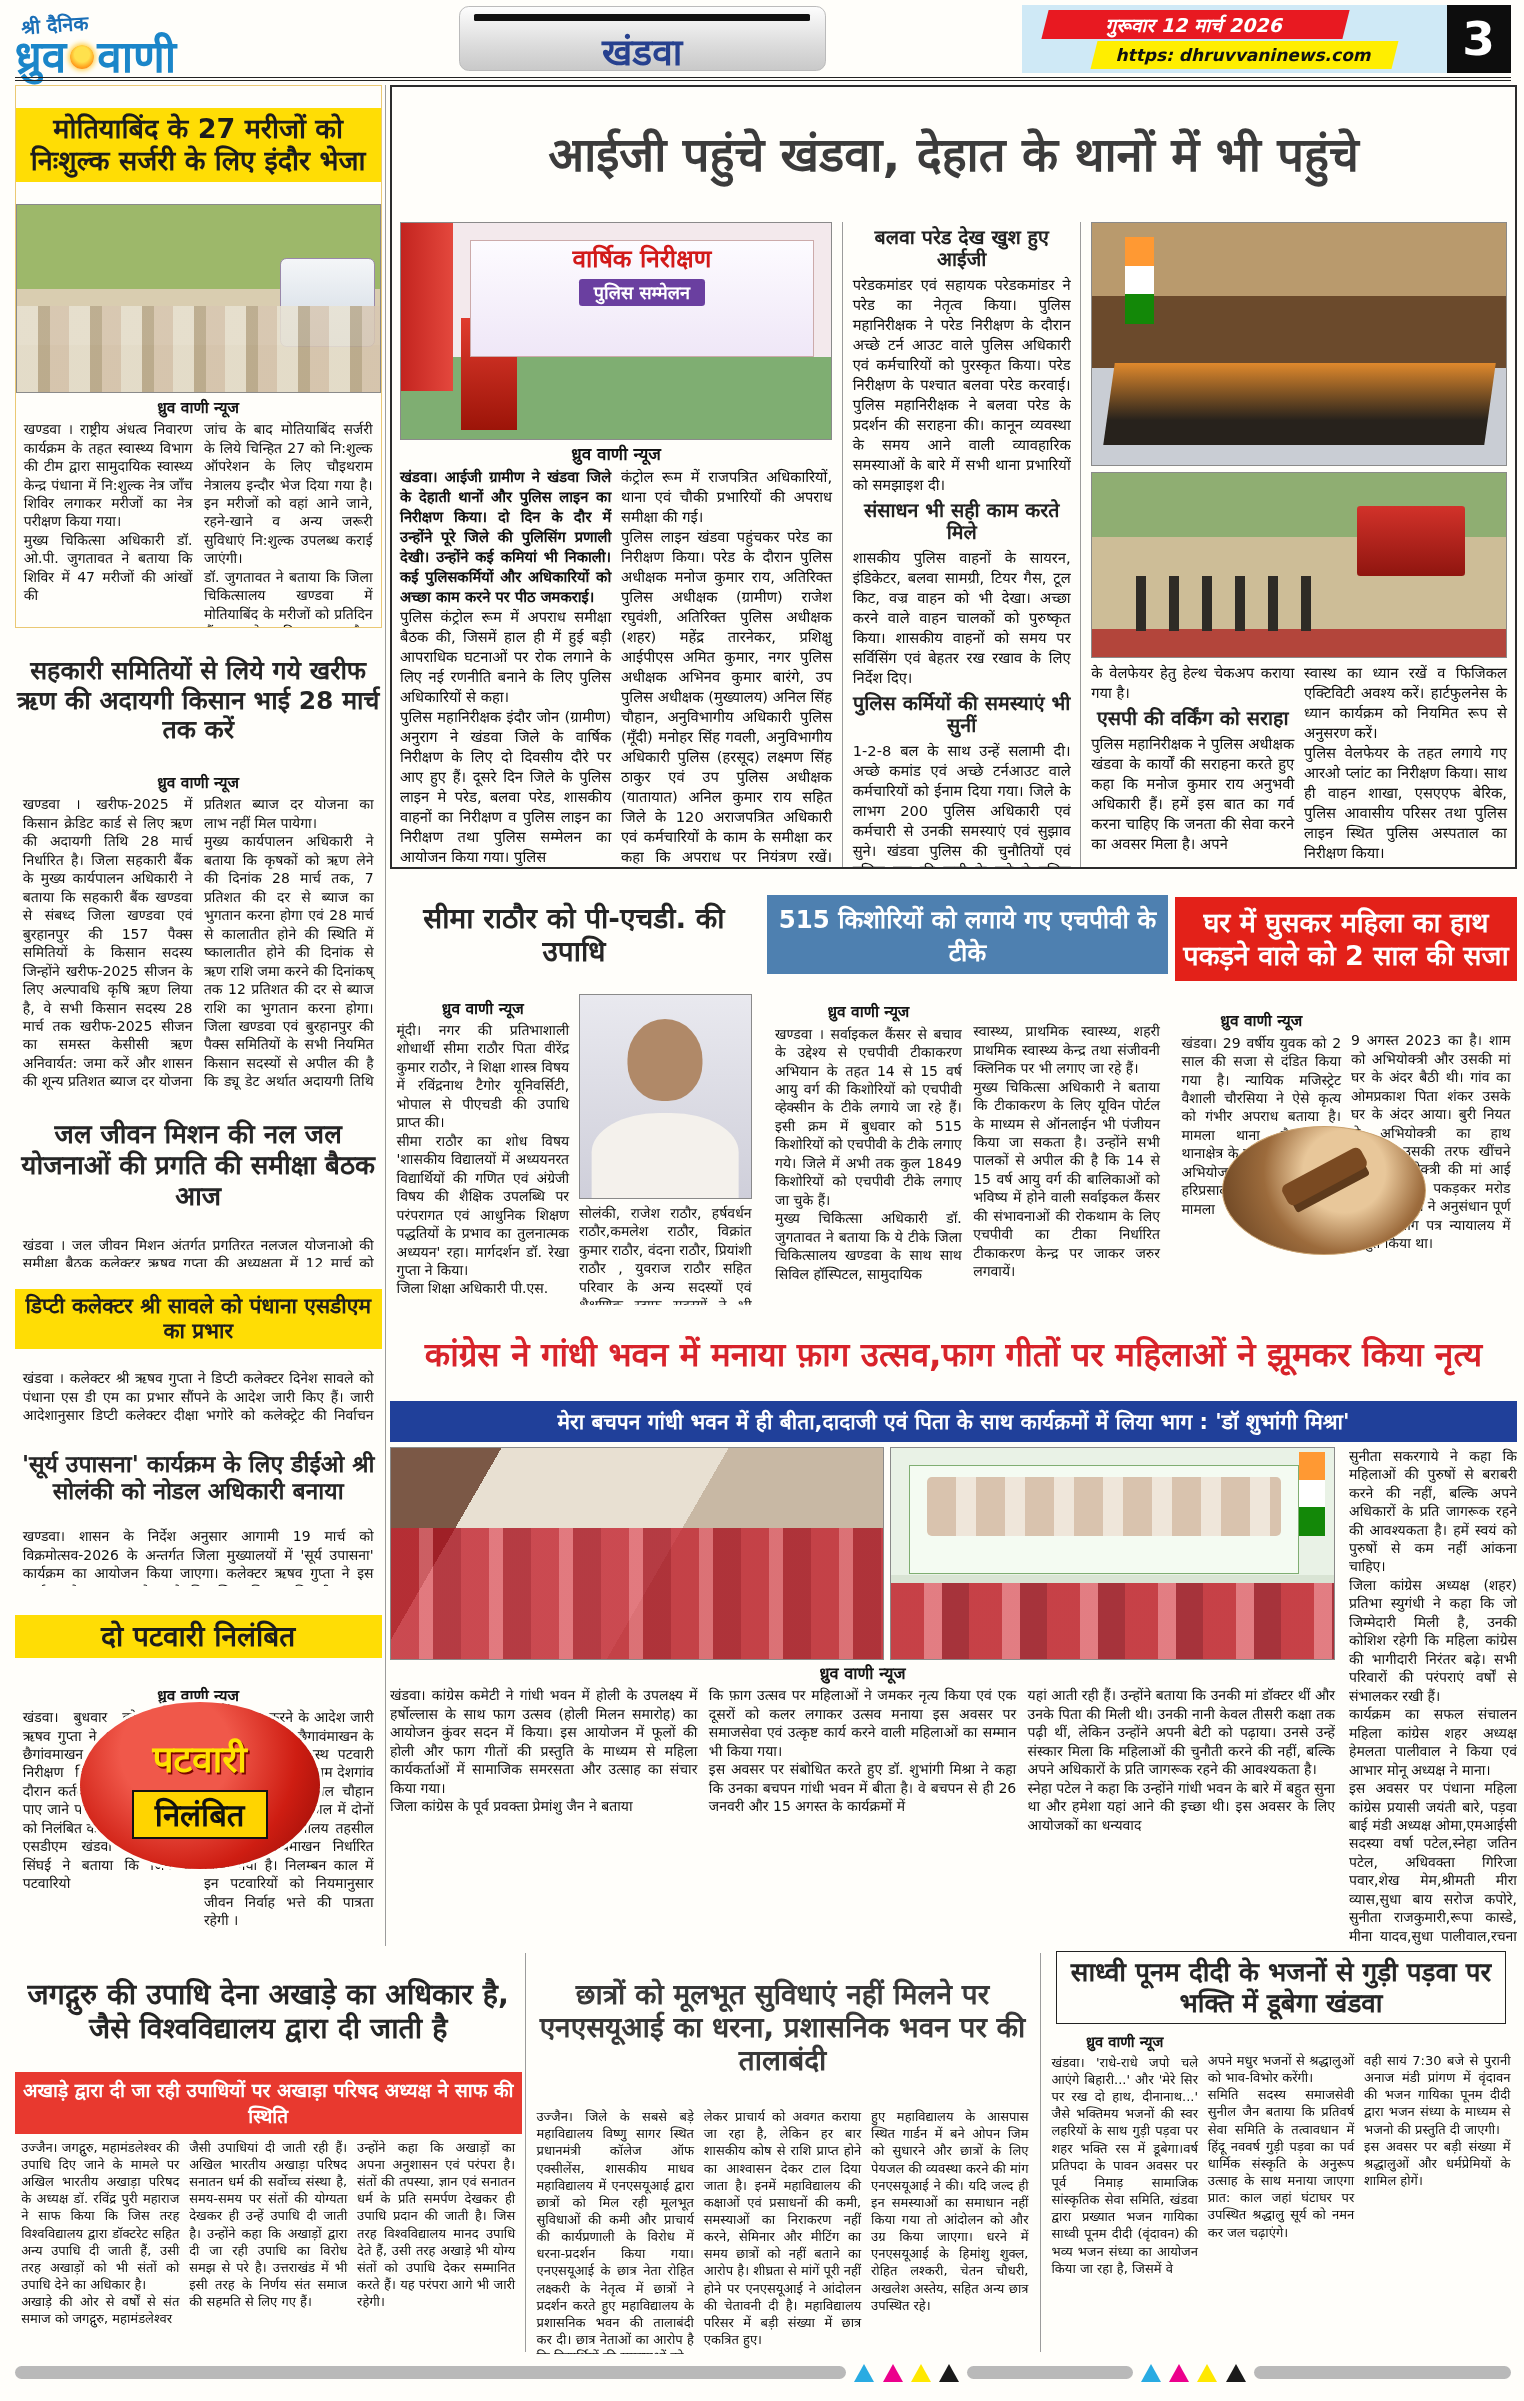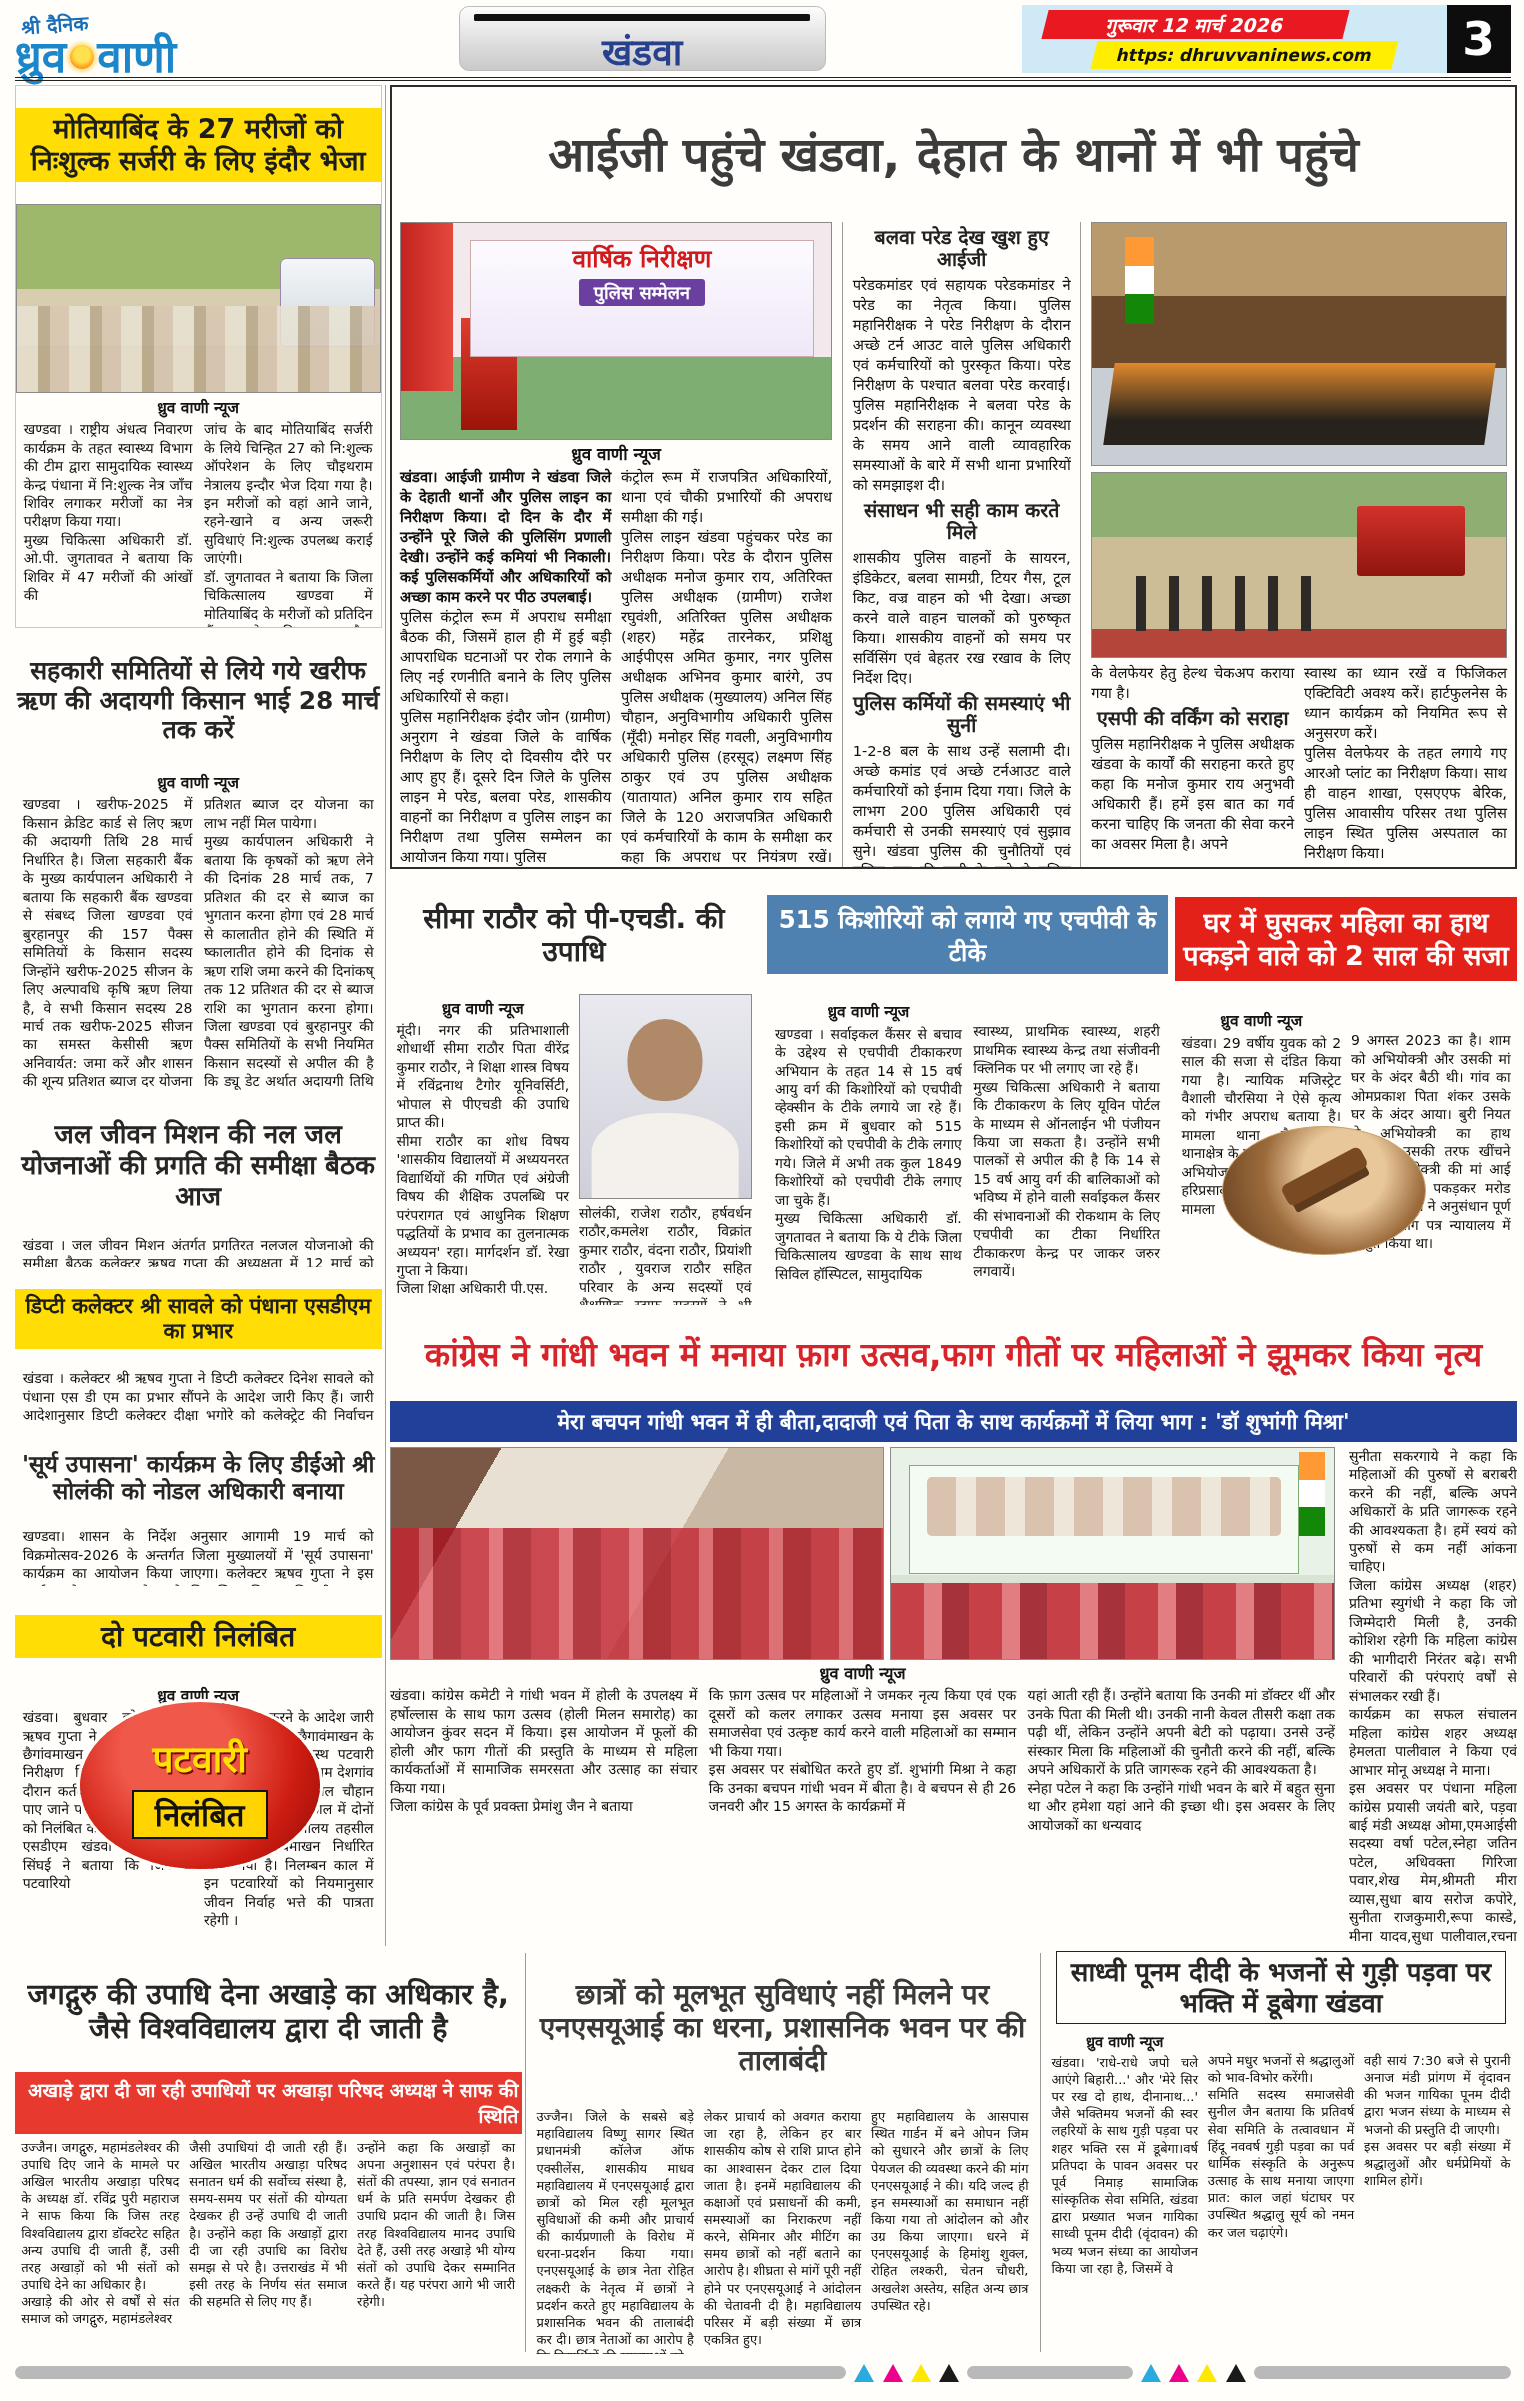--- a/index.html
+++ b/index.html
@@ -73,21 +73,21 @@
   .oval-gavel .gv{position:absolute;left:28%;top:30%;width:44%;height:18%;background:#7a4a22;border-radius:6.5px;transform:rotate(-28deg);box-shadow:0 11.4px 0 -3.3px #5d3a1c;}
   
   .stamp{position:absolute;border-radius:50%;background:radial-gradient(circle at 40% 30%,#f0584a 0 30%,#ce1d12 65%,#8f0a05 100%);
          display:flex;flex-direction:column;align-items:center;justify-content:center;gap:6.5px;box-shadow:0 0 0 3.3px #fffefa;}
   .stamp .s1{color:#ffe200;font-size:37px;font-weight:900;text-shadow:1.6px 1.6px 0 #7a0600;}
   .stamp .s2{color:#111;background:#ffd400;font-size:31px;font-weight:900;padding:1.6px 21px;border:2.4px solid #111;}
   
   .bar-blue{background:#4e80b0;color:#fff;font-weight:900;text-align:center;}
   .bar-red{background:#e32119;color:#fff;font-weight:900;text-align:center;line-height:1.25;}
   .bar-navy{background:#20409a;color:#fff;font-weight:bold;text-align:center;}
-  .bar-redline{background:#e8392f;color:#fff;font-weight:bold;text-align:right;}
+  .bar-redline{background:#e8392f;color:#fff;font-weight:bold;text-align:center;}
   .hd-red{color:#d8232a;}
   
   .foot{position:absolute;left:14.7px;top:2362px;width:1496px;height:21px;display:flex;align-items:center;gap:8.1px;}
   .fbar{height:13px;background:#b9b9b9;border-radius:6.5px;flex:1;}
   .tri{width:0;height:0;border-left:10.6px solid transparent;border-right:10.6px solid transparent;border-bottom:18px solid #000;}
 </style>
 </head>
 <body>
 
 <div class="page">
@@ -179,21 +179,21 @@
           <div class="curtain"></div>
           <div class="stand"></div>
           <div class="ban">
             <div class="t1">वार्षिक निरीक्षण</div>
             <div class="t2">पुलिस सम्मेलन</div>
           </div>
         </div>
         <div class="byline" style="font-size:17px;">ध्रुव वाणी न्यूज</div>
         <div style="display:flex;gap:9.8px;">
           <div style="flex:1;min-width:0;">
-            <div class="bt bt-lg" style="font-weight:bold;">खंडवा। आईजी ग्रामीण ने खंडवा जिले के देहाती थानों और पुलिस लाइन का निरीक्षण किया। दो दिन के दौर में उन्होंने पूरे जिले की पुलिसिंग प्रणाली देखी। उन्होंने कई कमियां भी निकाली। कई पुलिसकर्मियों और अधिकारियों को अच्छा काम करने पर पीठ उपलबाई।</div>
+            <div class="bt bt-lg" style="font-weight:bold;">खंडवा। आईजी ग्रामीण ने खंडवा जिले के देहाती थानों और पुलिस लाइन का निरीक्षण किया। दो दिन के दौर में उन्होंने पूरे जिले की पुलिसिंग प्रणाली देखी। उन्होंने कई कमियां भी निकाली। कई पुलिसकर्मियों और अधिकारियों को अच्छा काम करने पर पीठ जमकराई।</div>
             <div class="bt bt-lg">पुलिस कंट्रोल रूम में अपराध समीक्षा बैठक की, जिसमें हाल ही में हुई बड़ी आपराधिक घटनाओं पर रोक लगाने के लिए नई रणनीति बनाने के लिए पुलिस अधिकारियों से कहा।
 पुलिस महानिरीक्षक इंदौर जोन (ग्रामीण) अनुराग ने खंडवा जिले के वार्षिक निरीक्षण के लिए दो दिवसीय दौरे पर आए हुए हैं। दूसरे दिन जिले के पुलिस लाइन मे परेड, बलवा परेड, शासकीय वाहनों का निरीक्षण व पुलिस लाइन का निरीक्षण तथा पुलिस सम्मेलन का आयोजन किया गया। पुलिस</div>
           </div>
           <div class="bt bt-lg" style="flex:1;min-width:0;">कंट्रोल रूम में राजपत्रित अधिकारियों, थाना एवं चौकी प्रभारियों की अपराध समीक्षा की गई।
 पुलिस लाइन खंडवा पहुंचकर परेड का निरीक्षण किया। परेड के दौरान पुलिस अधीक्षक मनोज कुमार राय, अतिरिक्त पुलिस अधीक्षक (ग्रामीण) राजेश रघुवंशी, अतिरिक्त पुलिस अधीक्षक (शहर) महेंद्र तारनेकर, प्रशिक्षु आईपीएस अमित कुमार, नगर पुलिस अधीक्षक अभिनव कुमार बारंगे, उप पुलिस अधीक्षक (मुख्यालय) अनिल सिंह चौहान, अनुविभागीय अधिकारी पुलिस (मूँदी) मनोहर सिंह गवली, अनुविभागीय अधिकारी पुलिस (हरसूद) लक्ष्मण सिंह ठाकुर एवं उप पुलिस अधीक्षक (यातायात) अनिल कुमार राय सहित जिले के 120 अराजपत्रित अधिकारी एवं कर्मचारियों के काम के समीक्षा कर कहा कि अपराध पर नियंत्रण रखें। अपना काम इमानदारी से करें। किसी भी तरह की शिकायत नहीं आनी चाहिए।</div>
         </div>
       </div>
       <div class="vrule" style="position:static;height:auto;"></div>
 
       <div style="width:218px;flex:none;">

